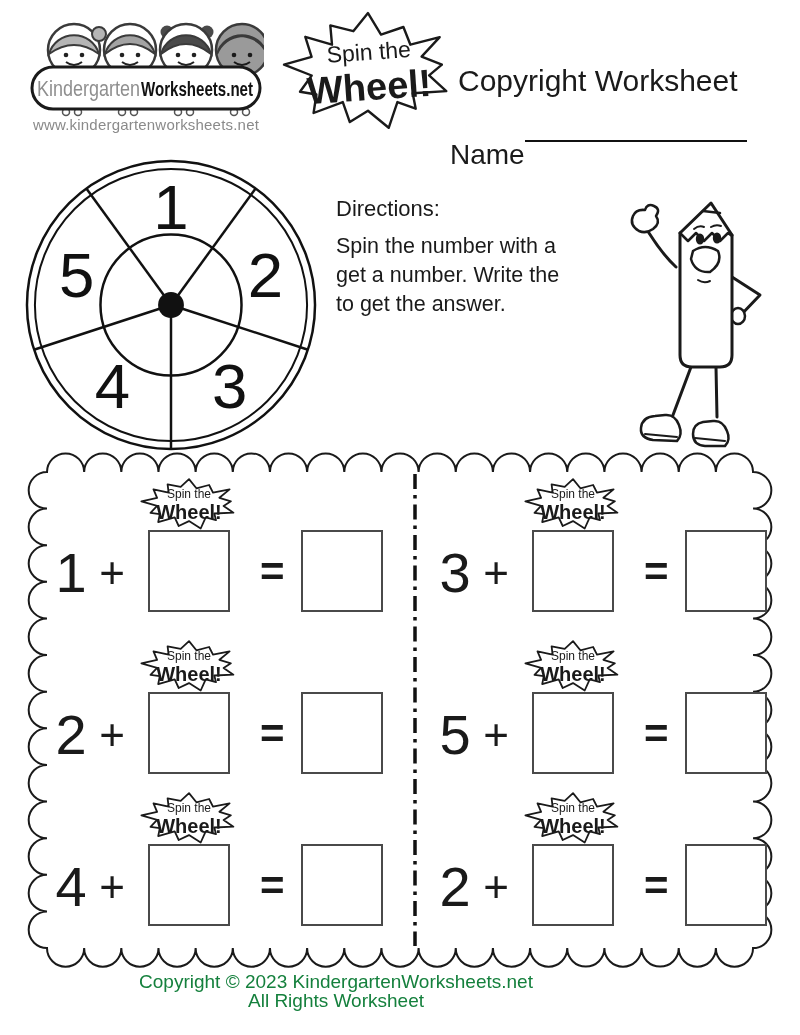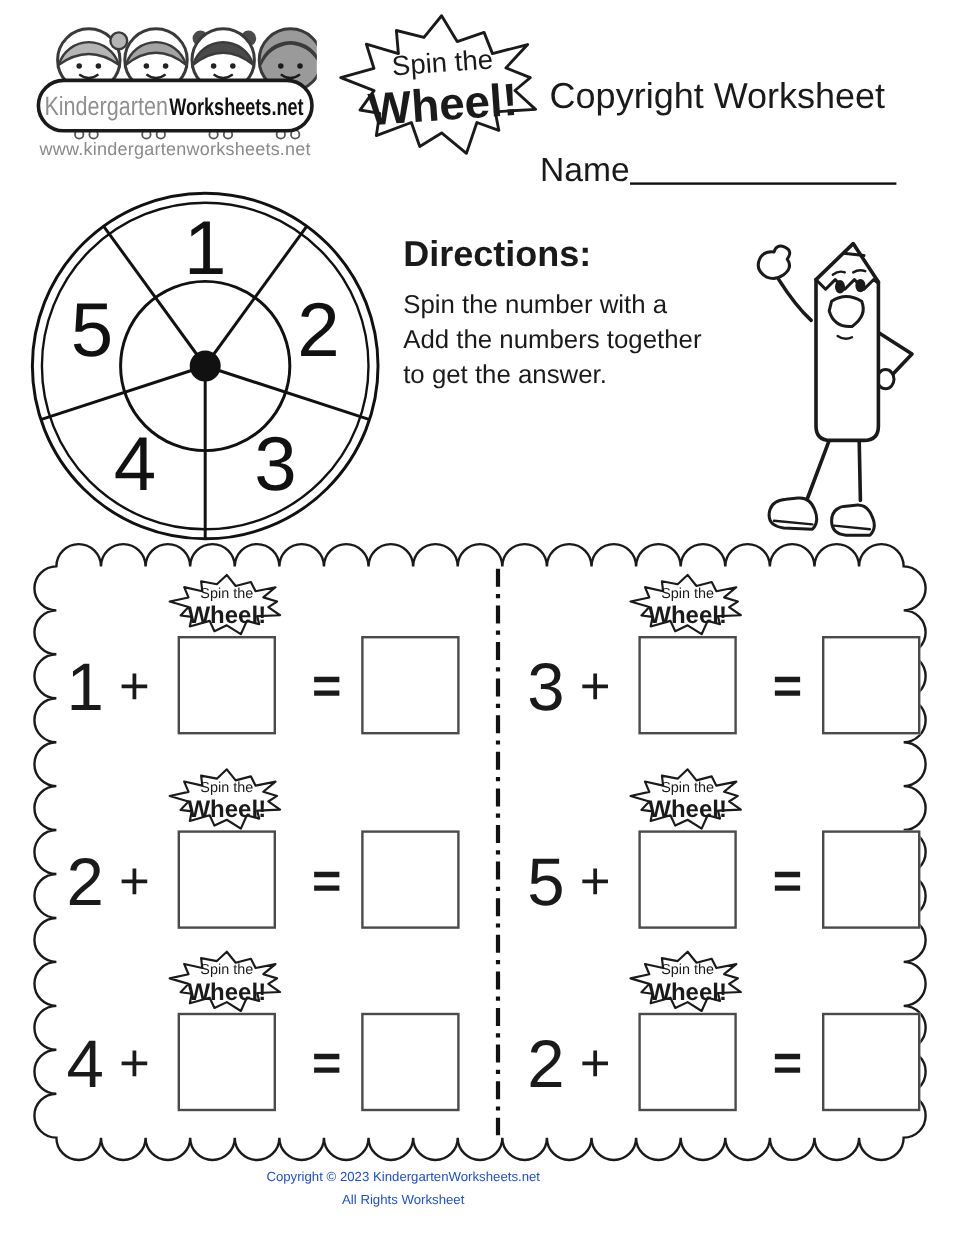--- a/index.html
+++ b/index.html
@@ -12,47 +12,47 @@
   
   .logo-svg{left:28px;top:10px;width:236px;height:108px;}
   .logo-url{left:28px;top:116px;width:236px;text-align:center;font-size:15px;color:#8a8a8a;letter-spacing:.2px;}
   .big-burst{left:278px;top:6px;width:180px;height:130px;overflow:visible;}
   .burst text{text-anchor:middle;fill:#1a1a1a;}
   .big-burst .b1{font-size:23px;}
   .big-burst .b2{font-size:38px;font-weight:bold;}
   .mini-burst .b1{font-size:12px;}
   .mini-burst .b2{font-size:20px;font-weight:bold;}
   .title{left:458px;top:64px;font-size:30px;font-weight:normal;margin:0;white-space:nowrap;}
-  .name-row{left:450px;top:127px;display:flex;align-items:flex-end;}
+  .name-row{left:450px;top:140px;display:flex;align-items:flex-start;}
   .name-label{font-size:28px;line-height:1.1;}
   .name-line{display:inline-block;width:222px;height:0;border-bottom:2.5px solid #111;margin-bottom:4px;}
   
   .wheel{left:24px;top:158px;width:294px;height:294px;}
   .wheel text{text-anchor:middle;font-size:64px;fill:#111;}
   
   .directions{left:336px;top:196px;width:305px;}
-  .directions h2{margin:0 0 10px 0;font-size:30px;font-weight:bold;}
+  .directions h2{margin:0 0 10px 0;font-size:22px;font-weight:normal;}
   .directions .dline{font-size:21.5px;line-height:29px;}
   
   .pencil{left:625px;top:185px;width:170px;height:270px;}
   
   .board{left:25px;top:450px;width:750px;height:520px;}
   .board-svg{position:absolute;left:0;top:0;width:750px;height:520px;}
   .problem{position:absolute;display:flex;align-items:flex-end;height:136px;}
   .p-l{left:23px;}  .p-r{left:407px;}
   .row-1{top:26px;} .row-2{top:188px;} .row-3{top:340px;}
   .addend{width:46px;text-align:center;font-size:56px;line-height:1;margin-bottom:11px;}
   .plus{width:36px;text-align:center;font-size:44px;line-height:1;margin-bottom:17px;}
   .op-col{display:flex;flex-direction:column;align-items:center;margin-left:8px;}
   .mini-burst{width:102px;height:56px;margin-bottom:-2px;overflow:visible;}
   .box{width:82px;height:82px;border:2px solid #4a4a4a;background:#fff;box-sizing:border-box;}
   .equals{font-size:42px;font-weight:bold;line-height:1;margin:0 0 19px 20px;}
   .answer{margin-left:16px;}
   
-  .footer{left:0;top:972px;width:672px;text-align:center;font-size:11px;color:#1d4ed8;line-height:19px;}
+  .footer{left:0;top:972px;width:672px;text-align:center;font-size:19px;color:#15803d;line-height:19px;}
 </style>
 </head>
 <body>
 
 <div class="sheet">
 
   <svg class="abs logo-svg" viewBox="0 0 236 108">
 
     <g>
       <circle cx="46" cy="40" r="26" fill="#fff" stroke="#3a3a3a" stroke-width="2.5"></circle>
@@ -136,21 +136,21 @@
     <text x="148" y="71">1</text>
     <text x="243" y="140">2</text>
     <text x="207" y="252">3</text>
     <text x="89" y="252">4</text>
     <text x="53" y="140">5</text>
   </svg>
 
   <div class="abs directions">
     <h2>Directions:</h2>
     <div class="dline">Spin the number with a</div>
-    <div class="dline">Add the numbers together</div>
+    <div class="dline">get a number. Write the</div>
     <div class="dline">to get the answer.</div>
   </div>
 
   <svg class="abs pencil" viewBox="0 0 170 270">
     <g fill="none" stroke="#1a1a1a" stroke-width="3" stroke-linecap="round" stroke-linejoin="round">
 
       <line x1="66" y1="182" x2="48" y2="230"></line>
       <line x1="91" y1="182" x2="92" y2="232"></line>
 
       <path d="M30,231 Q17,232 16,243 Q15,253 28,255 L52,256 Q58,250 54,240 Q50,229 40,230 Z" fill="#fff" stroke-width="2.5"></path>

